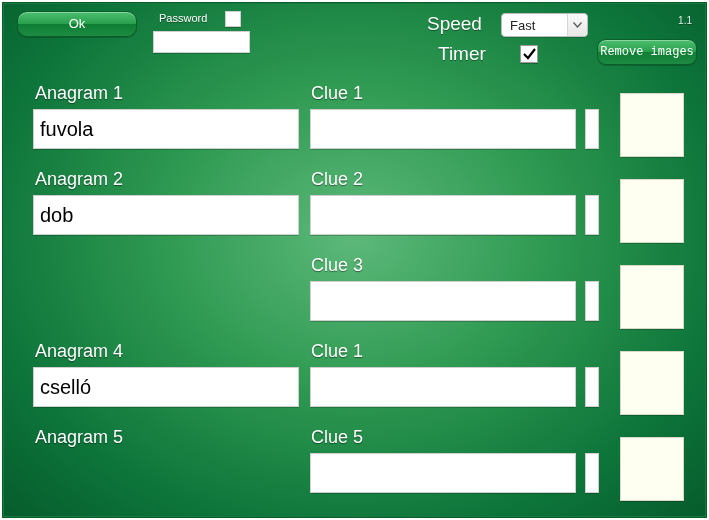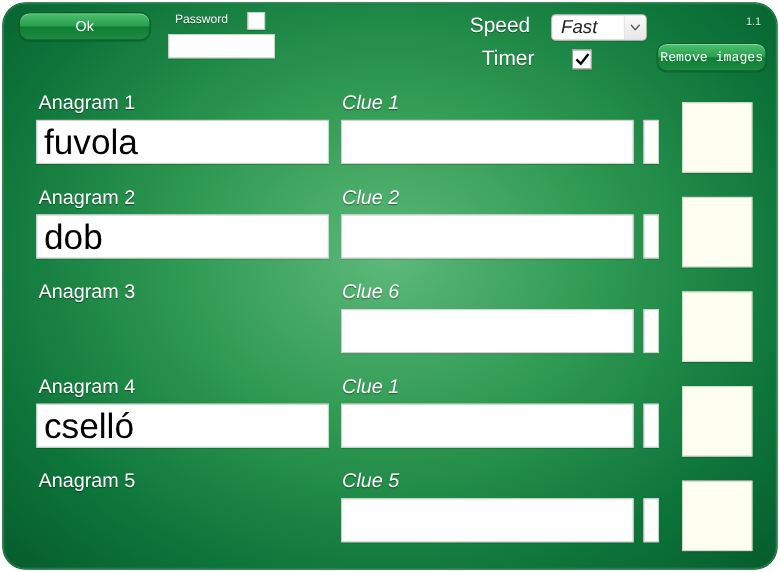--- a/index.html
+++ b/index.html
@@ -4,21 +4,21 @@
 <style>
   * { box-sizing: border-box; margin: 0; padding: 0; }
   html, body { width: 709px; height: 520px; overflow: hidden; font-family: Arial, Helvetica, sans-serif; }
   body { background: #fff; }
 
   .panel {
     position: absolute;
     left: 3px; top: 3px;
     width: 703px; height: 514px;
     background: radial-gradient(ellipse at 50% 45%, #5db97a 0%, #2f9a52 38%, #0d753a 75%, #065c2c 100%);
-    border-radius: 20px;
+    border-radius: 0;
     box-shadow: inset 0 0 0 1px #157a3b, 0 0 0 1px #0a5c2a;
   }
 
   
   .ok-btn {
     position: absolute;
     left: 14px; top: 8px;
     width: 120px; height: 26px;
     border-radius: 10px;
     background: linear-gradient(to bottom, #4bbf6e 0%, #2aa04e 48%, #0f7e35 52%, #1d8c42 100%);
@@ -67,21 +67,21 @@
     position: absolute;
     left: 498px; top: 10px;
     width: 87px; height: 24px;
     background: #fff;
     border: 1px solid #bdbdbd;
     border-radius: 4px;
     box-shadow: inset 0 1px 0 rgba(255,255,255,.7), 0 1px 0 rgba(0,0,0,.15);
     display: flex; align-items: center;
     cursor: pointer;
   }
-  .speed-val { flex: 1; padding: 0 8px; font-size: 17px; color: #222; font-style: italic; }
+  .speed-val { flex: 1; padding: 0 8px; font-size: 13px; color: #222; }
   .speed-caret {
     width: 20px; height: 100%;
     border-left: 1px solid #d6d6d6;
     display: flex; align-items: center; justify-content: center;
     background: linear-gradient(#fafafa,#e7e7e7);
     border-top-right-radius: 4px; border-bottom-right-radius: 4px;
   }
   .speed-caret svg { display: block; }
 
   .version {
@@ -128,30 +128,30 @@
   
   .rows { position: absolute; left: 0; top: 76px; width: 100%; }
   .row { position: relative; height: 86px; }
   .lbl {
     position: absolute;
     top: 4px;
     color: #fff; font-size: 18px;
     text-shadow: 0 1px 1px rgba(0,0,0,.45);
   }
   .lbl.anag { left: 32px; }
-  .lbl.clue { left: 308px; font-style: italic; }
+  .lbl.clue { left: 308px; }
 
   .anag-input {
     position: absolute;
     left: 30px; top: 30px;
     width: 266px; height: 40px;
     background: #fff;
     border: 1px solid #cfcfcf;
     box-shadow: 0 1px 0 rgba(0,0,0,.2);
-    font-size: 32px;
+    font-size: 20px;
     padding: 13px 6px;
     font-family: Arial, Helvetica, sans-serif;
     color: #000;
   }
   .clue-input {
     position: absolute;
     left: 307px; top: 30px;
     width: 266px; height: 40px;
     background: #fff;
     border: 1px solid #cfcfcf;
@@ -222,22 +222,21 @@
       </div>
       <div class="row">
         <div class="lbl anag">Anagram 2</div>
         <div class="lbl clue">Clue 2</div>
         <input type="text" class="anag-input" value="dob" style="">
         <input type="text" class="clue-input" style="">
         <div class="slim"></div>
         <div class="thumb"></div>
       </div>
       <div class="row">
-        <div class="lbl anag">Anagram 3</div>
-        <div class="lbl clue">Clue 6</div>
+        <div class="lbl clue">Clue 3</div>
         <input type="text" class="clue-input" style="">
         <div class="slim"></div>
         <div class="thumb"></div>
       </div>
       <div class="row">
         <div class="lbl anag">Anagram 4</div>
         <div class="lbl clue">Clue 1</div>
         <input type="text" class="anag-input" value="cselló" style="">
         <input type="text" class="clue-input" style="">
         <div class="slim"></div>

